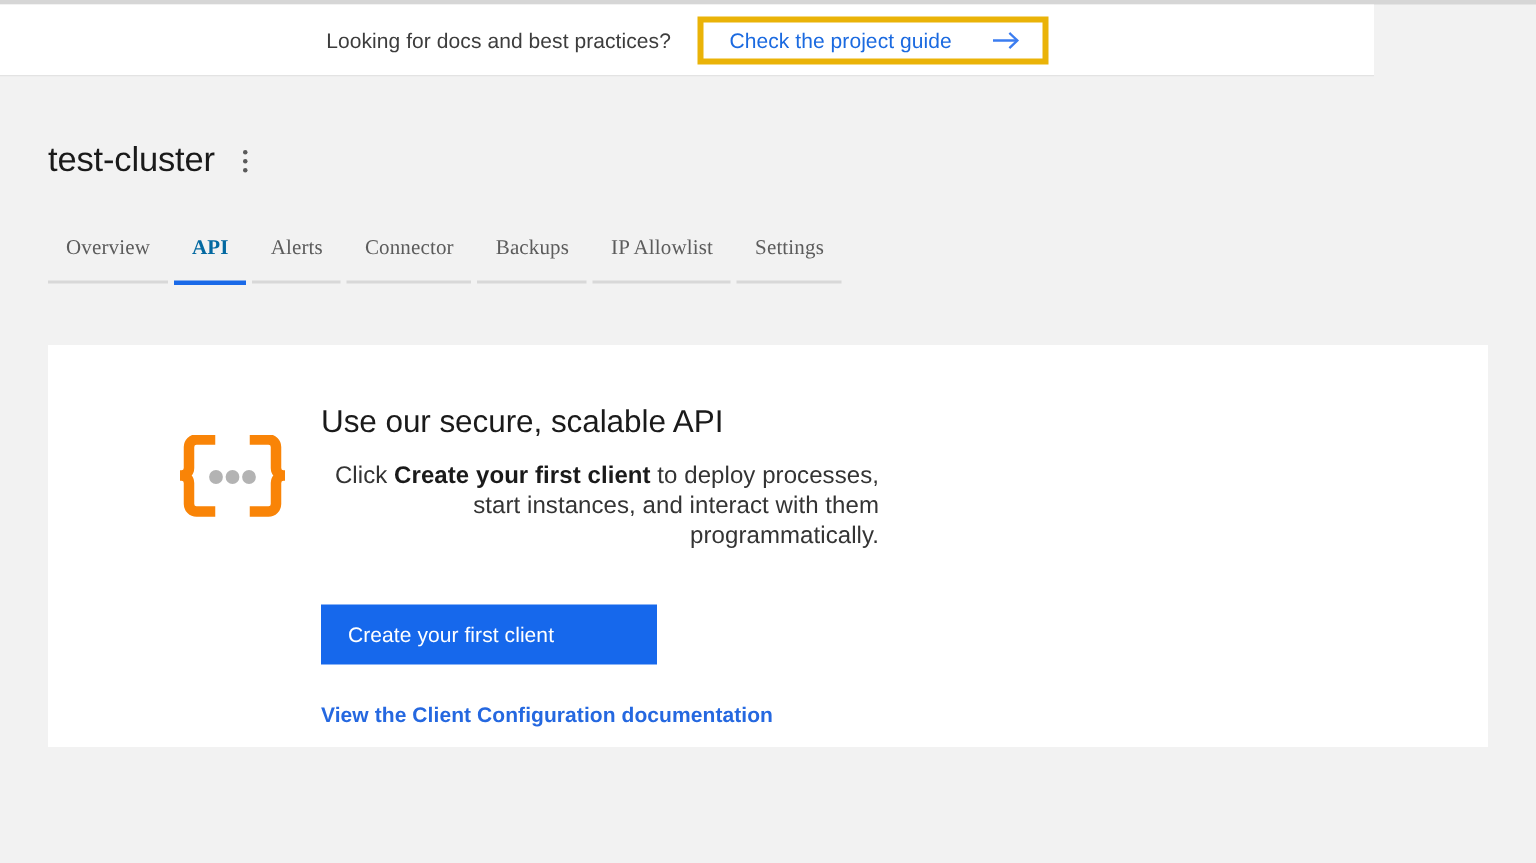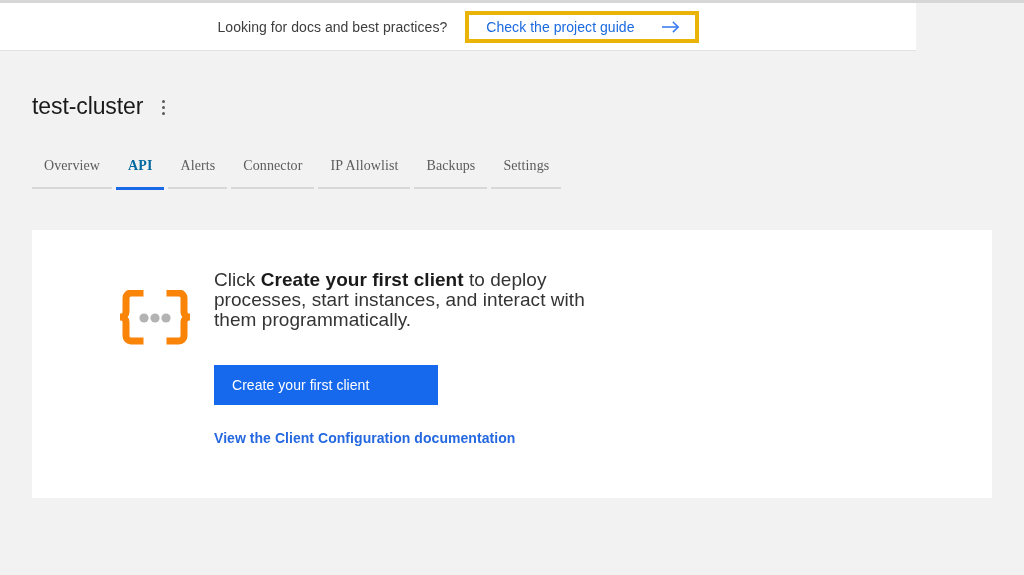--- a/index.html
+++ b/index.html
@@ -158,25 +158,26 @@
   .api-copy { padding-left: 16px; }
 
   .card-heading {
     font-size: 21px;
     font-weight: 400;
     color: #1a1a1a;
     letter-spacing: -0.05px;
     margin-bottom: 14px;
   }
   .card-body {
-    font-size: 19px;
+    font-size: 16px;
     line-height: 20px;
     color: #343434;
     letter-spacing: 0.05px;
     max-width: 372px;
+    text-align: right;
   }
   .card-body b { font-weight: bold; color: #1a1a1a; }
 
   .primary-btn {
     display: block;
     width: 224px;
     height: 40px;
     margin-top: 35px;
     background: #1668ec;
     border: none;
@@ -236,24 +237,24 @@
     <div class="tab is-active">
       <span>API</span>
     </div>
     <div class="tab">
       <span>Alerts</span>
     </div>
     <div class="tab">
       <span>Connector</span>
     </div>
     <div class="tab">
+      <span>Backups</span>
+    </div>
+    <div class="tab">
       <span>IP Allowlist</span>
-    </div>
-    <div class="tab">
-      <span>Backups</span>
     </div>
     <div class="tab">
       <span>Settings</span>
     </div>
   </div>
 
   <div class="card">
     <div class="card-inner">
 
       <div class="api-icon">
@@ -263,20 +264,21 @@
 
           <path d="M54 3 H63 a5 5 0 0 1 5 5 V22 a5 5 0 0 0 5 5 h1 h-1 a5 5 0 0 0 -5 5 V46 a5 5 0 0 1 -5 5 H54" stroke="#f98407" stroke-width="7" fill="none" stroke-linecap="square" stroke-linejoin="miter"></path>
 
           <circle cx="28" cy="28" r="4.6" fill="#b3b3b3"></circle>
           <circle cx="39" cy="28" r="4.6" fill="#b3b3b3"></circle>
           <circle cx="50" cy="28" r="4.6" fill="#b3b3b3"></circle>
         </svg>
       </div>
 
       <div class="api-copy">
+        <div class="card-heading">Use our secure, scalable API</div>
 
         <div class="card-body">
           <span>Click </span><b>Create your first client</b><span> to deploy processes, start instances, and interact with them programmatically.</span>
         </div>
 
         <button class="primary-btn">Create your first client</button>
 
         <a class="doc-link" href="#">View the Client Configuration documentation</a>
       </div>
 

